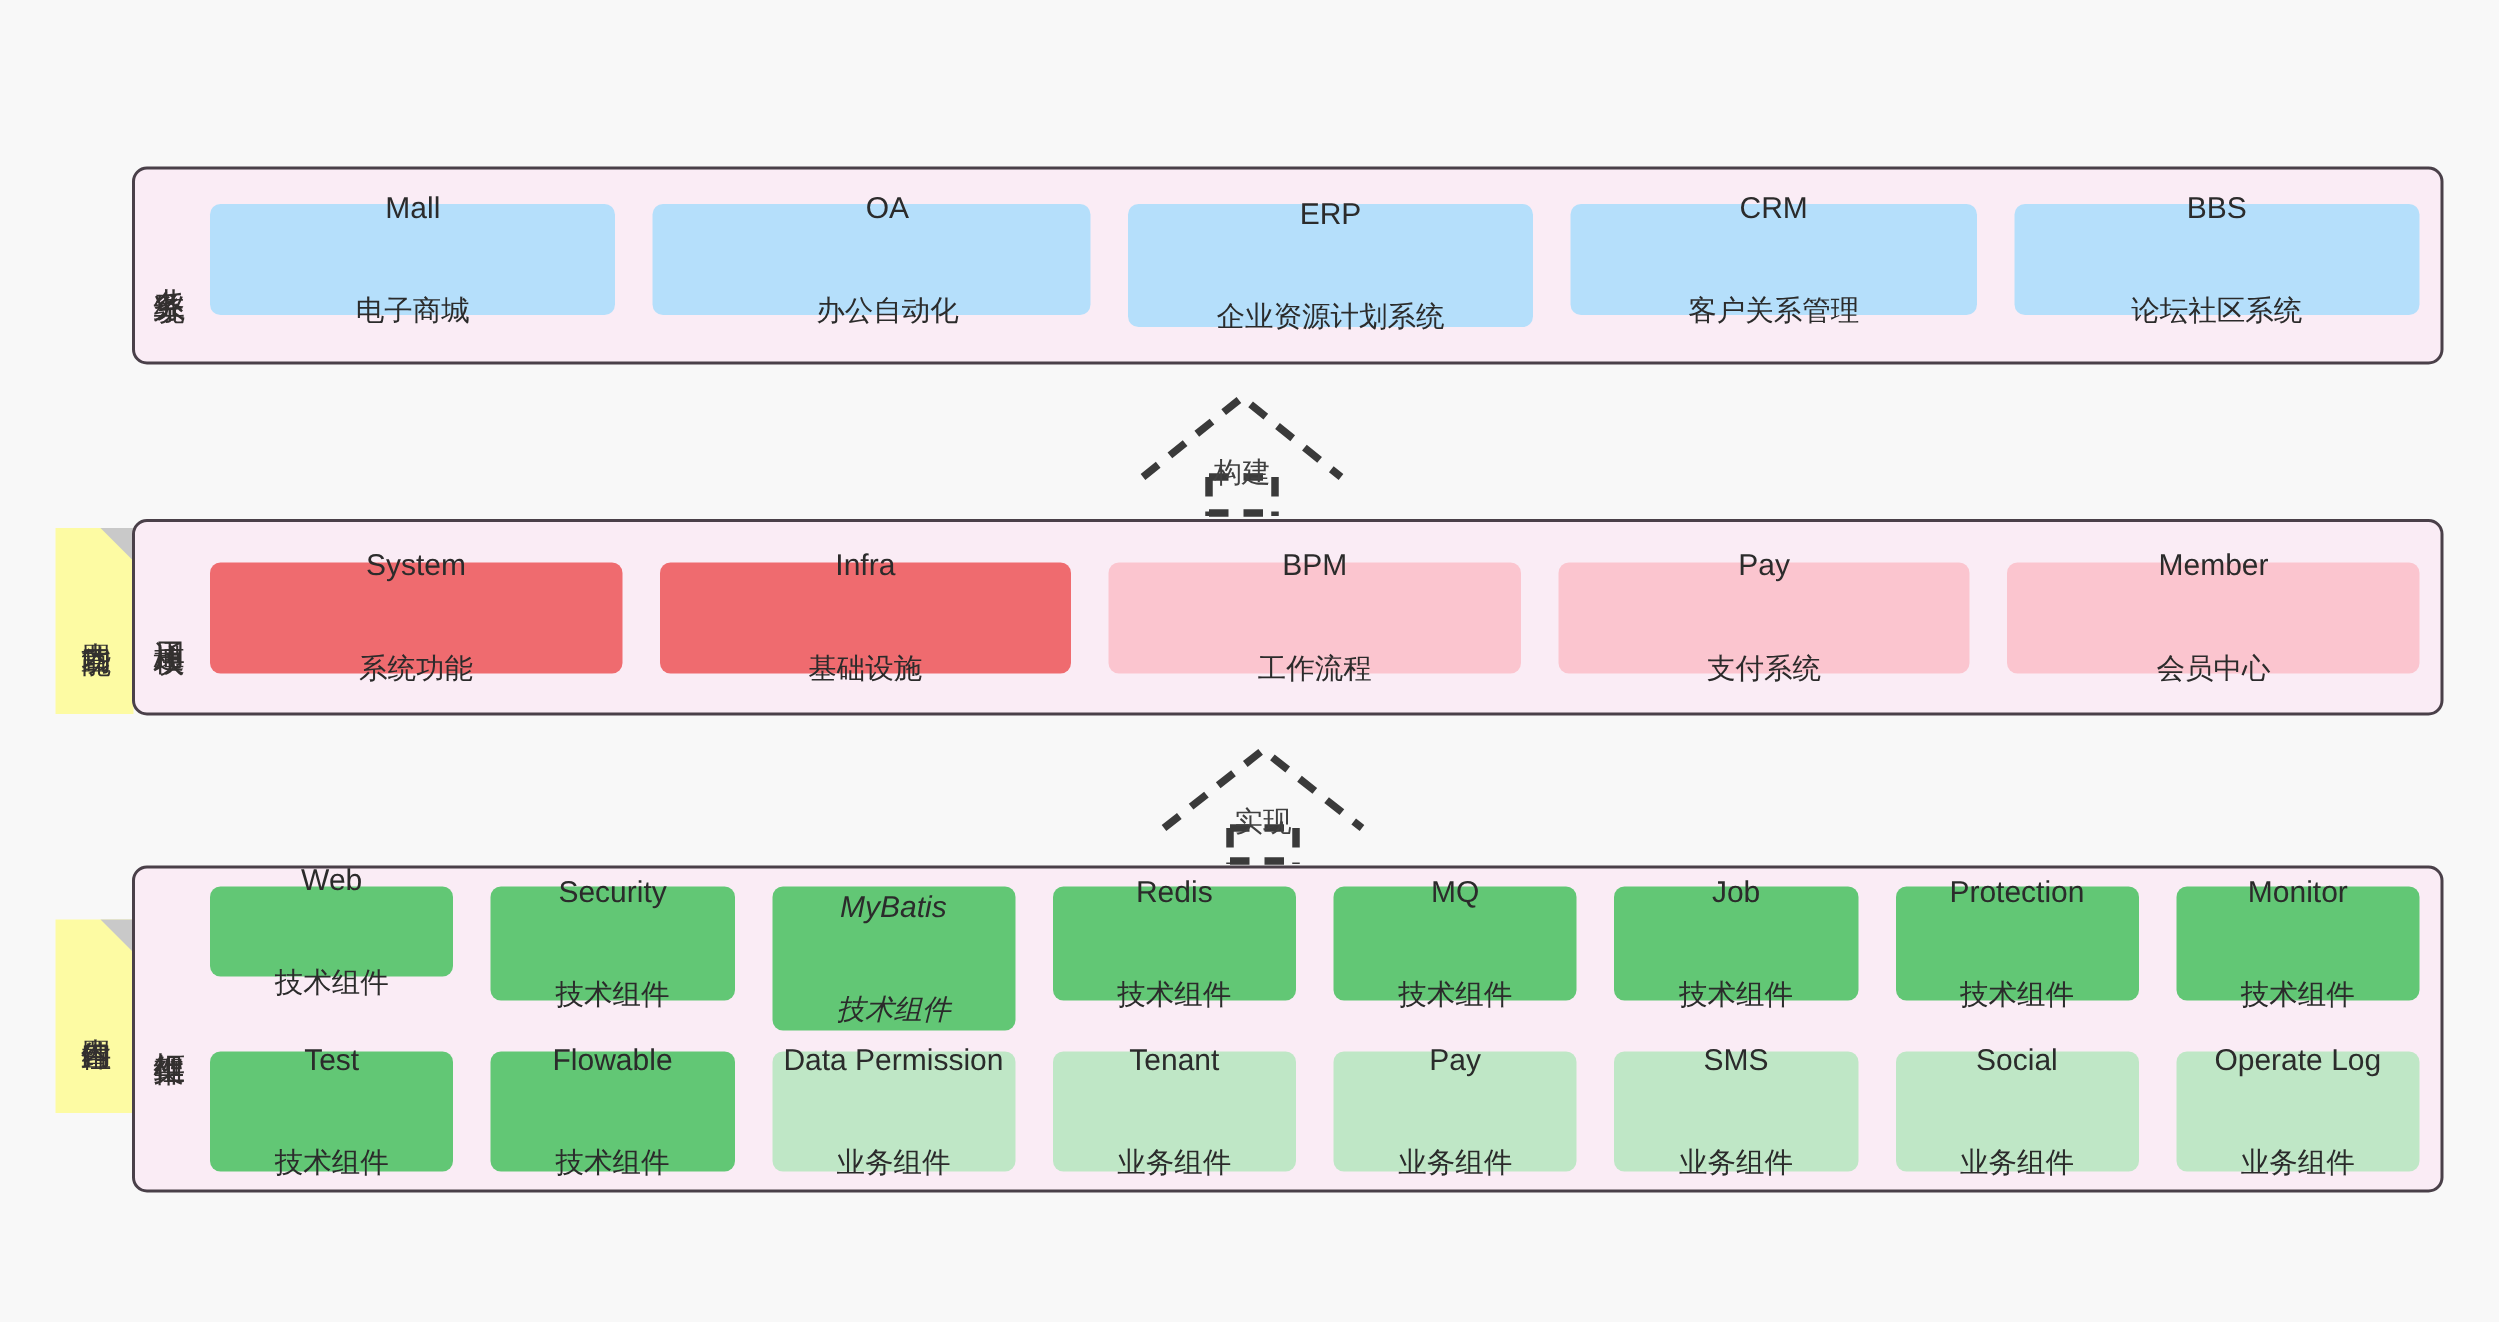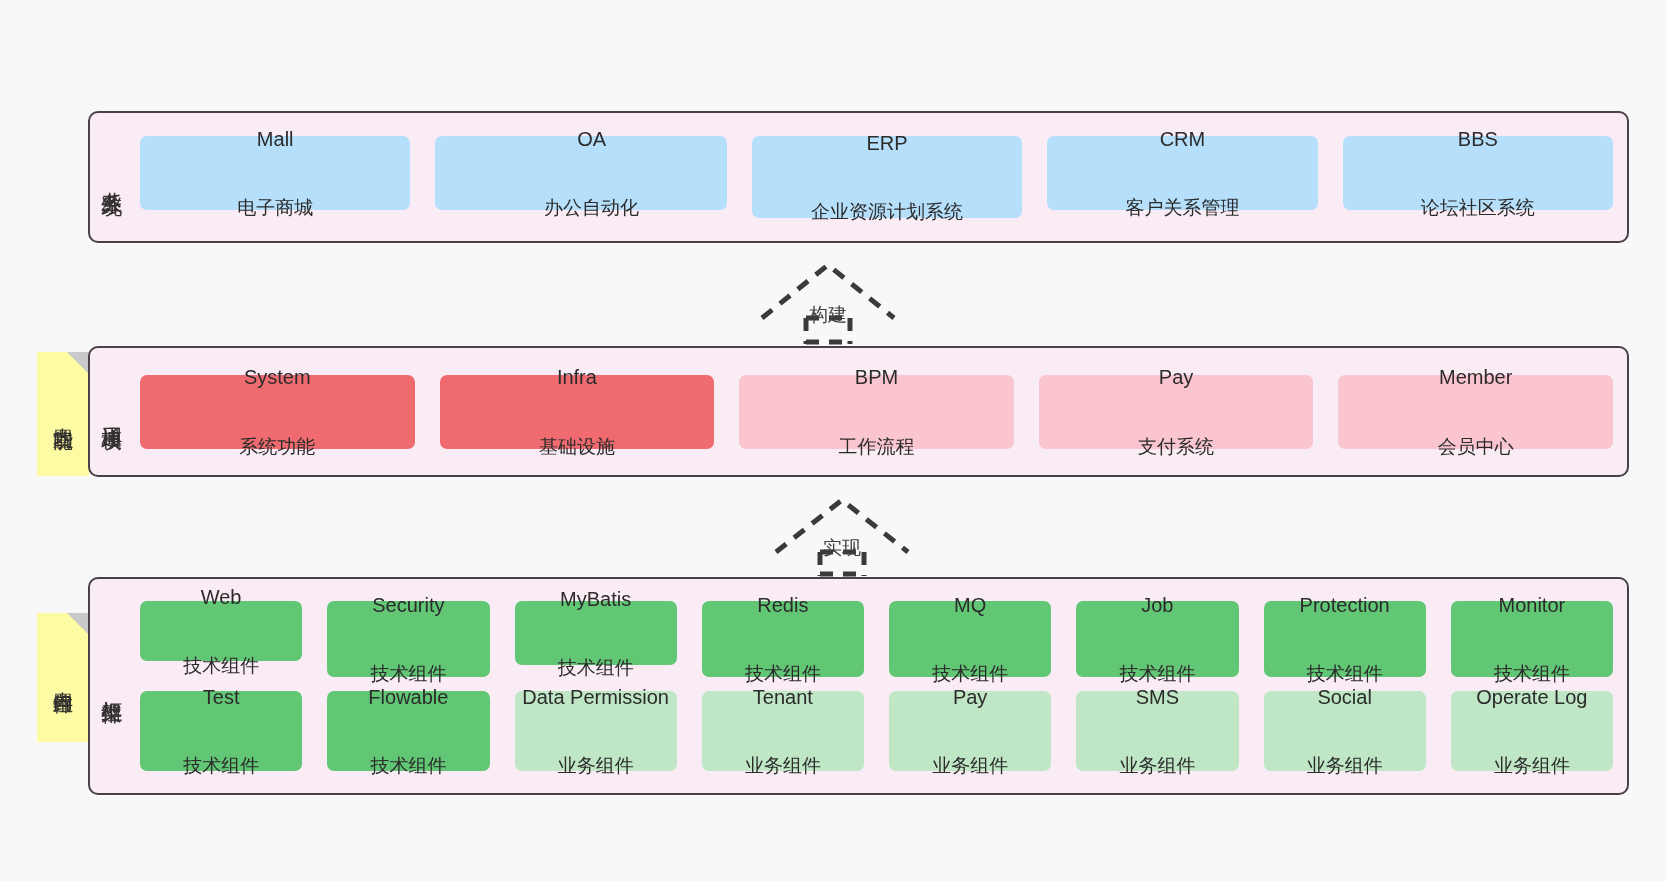--- a/index.html
+++ b/index.html
@@ -232,21 +232,21 @@
 
       <div class="row" style="gap:25px;">
         <div class="cell c-green" style="height:60px;">
           <span class="en">Web</span>
           <span class="cn">技术组件</span>
         </div>
         <div class="cell c-green" style="height:76px;">
           <span class="en">Security</span>
           <span class="cn">技术组件</span>
         </div>
-        <div class="cell c-green" style="height:64px;">
+        <div class="cell c-green" style="height:96px;font-style:italic;">
           <span class="en">MyBatis</span>
           <span class="cn">技术组件</span>
         </div>
         <div class="cell c-green" style="height:76px;">
           <span class="en">Redis</span>
           <span class="cn">技术组件</span>
         </div>
         <div class="cell c-green" style="height:76px;">
           <span class="en">MQ</span>
           <span class="cn">技术组件</span>

